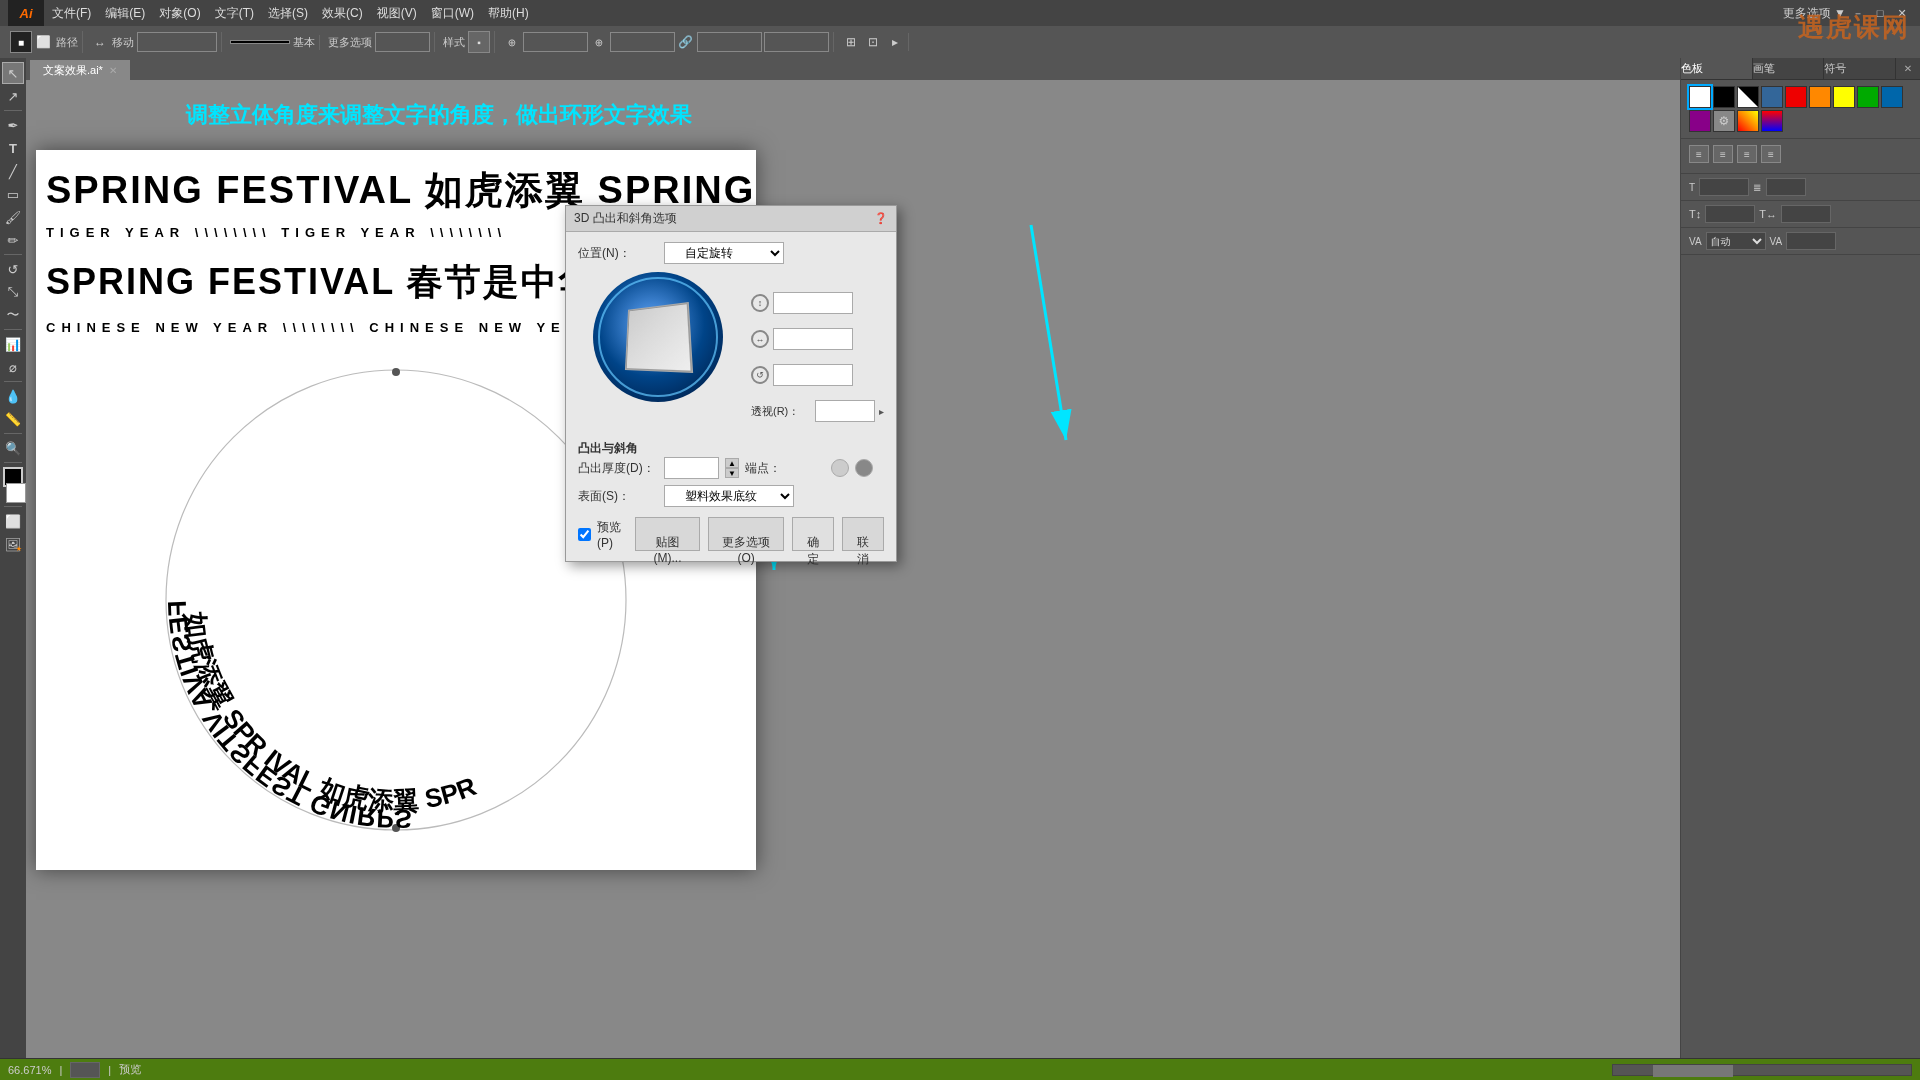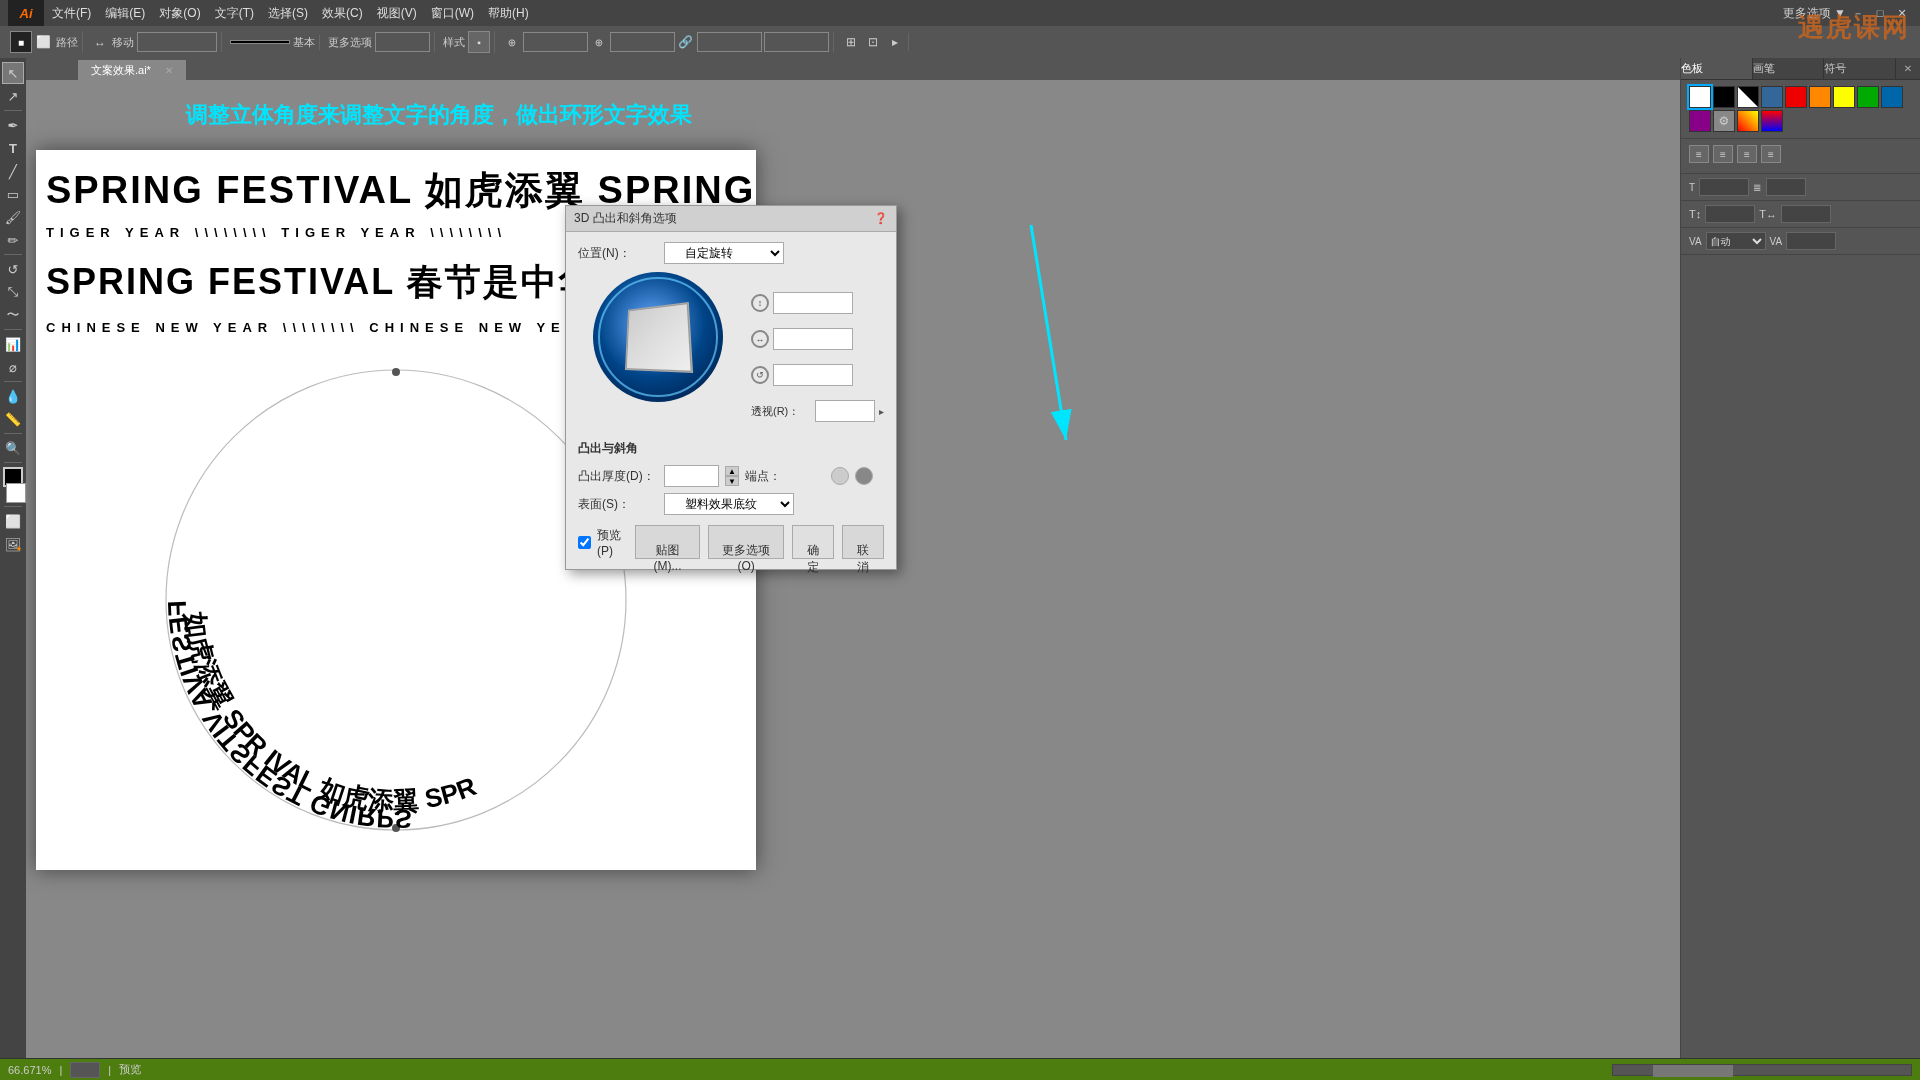--- a/index.html
+++ b/index.html
@@ -42,21 +42,21 @@
     .tool-btn.active { background: #777; border-color: #aaa; }
     .tool-sep { width: 18px; height: 1px; background: #666; margin: 2px 0; }
 
     
     #tab-bar {
       position: absolute; top: 58px; left: 26px; right: 0; height: 22px; background: #555;
       display: flex; align-items: flex-end; padding-left: 4px; z-index: 99;
     }
     .tab {
       height: 20px; padding: 0 12px; background: #666; border: 1px solid #888; border-bottom: none;
-      color: #ddd; font-size: 11px; display: flex; align-items: center; gap: 14px; cursor: pointer; margin-left: 48px;
+      color: #ddd; font-size: 11px; display: flex; align-items: center; gap: 6px; cursor: pointer;
     }
     .tab.active { background: #888; color: #fff; }
     .tab-close { font-size: 10px; color: #aaa; cursor: pointer; }
 
     
     #canvas-area {
       position: absolute; top: 80px; left: 26px; right: 240px; bottom: 22px; background: #888;
       overflow: hidden;
     }
 
@@ -128,21 +128,21 @@
     .sphere-cube {
       position: absolute; top: 28px; left: 28px; width: 70px; height: 70px;
       background: #ccc; border: 1px solid #888;
     }
     .sphere-orbit {
       position: absolute; top: 5px; left: 5px; width: 120px; height: 120px;
       border: 2px solid rgba(100,200,255,0.7); border-radius: 50%;
     }
 
     
-    .dlg-section-title { font-size: 12px; color: #333; font-weight: bold; margin: 6px 0 8px; }
+    .dlg-section-title { font-size: 12px; color: #333; font-weight: bold; margin: 6px 0 0; }
     .dlg-row-inline { display: flex; align-items: center; gap: 6px; flex-wrap: wrap; }
     .dlg-small-input { height: 22px; width: 55px; border: 1px solid #aaa; background: #fff; font-size: 12px; text-align: right; padding: 0 4px; }
     .dlg-btn { height: 24px; padding: 16px 10px; background: #d8d8d8; border: 1px solid #aaa; font-size: 12px; color: #333; cursor: pointer; }
     .dlg-btn.primary { background: #e0e0e0; }
     .dlg-checkbox { margin-right: 3px; }
 
     
     #right-panel {
       position: absolute; top: 58px; right: 0; width: 240px; bottom: 22px;
       background: #555; border-left: 1px solid #444; z-index: 100; overflow: hidden;

